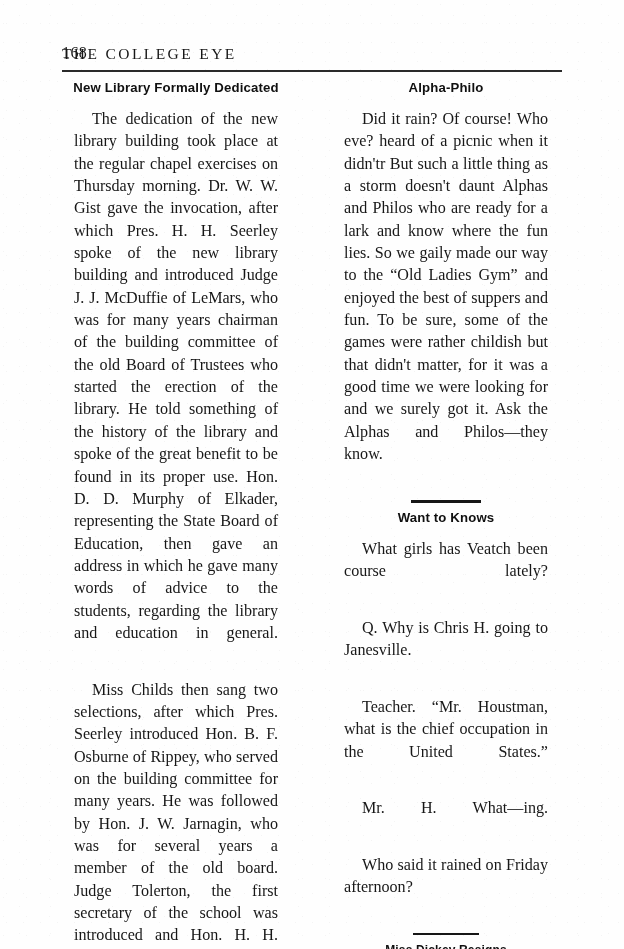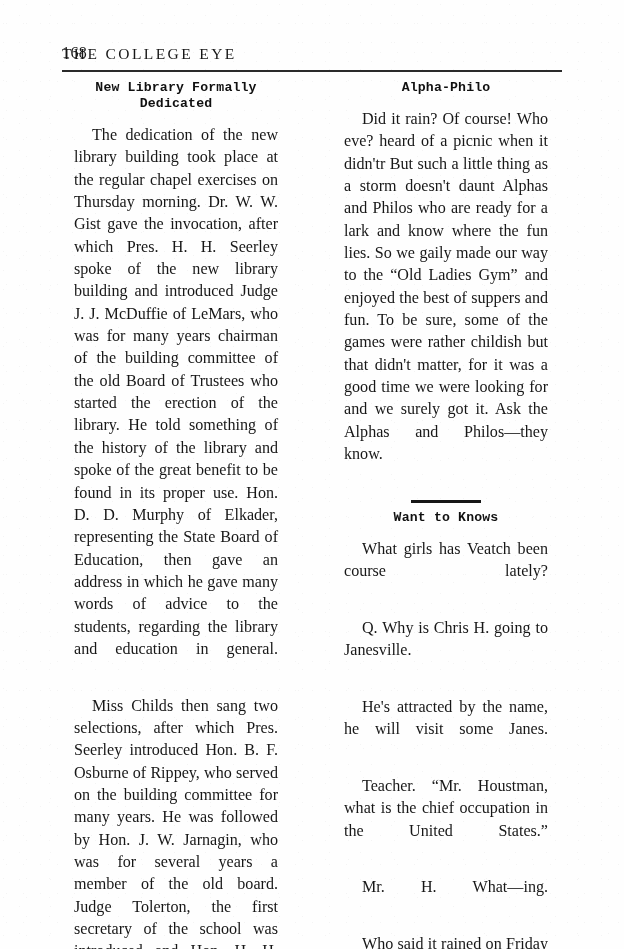--- a/index.html
+++ b/index.html
@@ -67,21 +67,21 @@
   }
   .col {
     position: absolute;
     top: 0;
     width: 228px;
   }
   .col-left  { left: 0px; }
   .col-right { left: 270px; }
 
   .sec-head {
-    font-family: Liberation Mono, monospace;
+    font-family: Liberation Sans, sans-serif;
     font-weight: bold;
     font-size: 13.2px;
     text-align: center;
     letter-spacing: 0.15px;
     color: #101010;
     margin: 0 0 6px 0;
     line-height: 16px;
   }
   .sec-head.tight { font-size: 12px; }
 
@@ -154,21 +154,20 @@
       <h2 class="sec-head">Alpha-Philo</h2>
 
       <p class="para">Did it rain? Of course! Who eve? heard of a picnic when it didn'tr But such a little thing as a storm doesn't daunt Alphas and Philos who are ready for a lark and know where the fun lies. So we gaily made our way to the “Old Ladies Gym” and enjoyed the best of suppers and fun. To be sure, some of the games were rather childish but that didn't matter, for it was a good time we were looking for and we surely got it. Ask the Alphas and Philos—they know.</p>
 
       <div class="divider"></div>
 
       <h2 class="sec-head">Want to Knows</h2>
 
       <p class="para">What girls has Veatch been course lately?</p>
       <p class="para">Q. Why is Chris H. going to Janesville.</p>
-      <p class="para">He's attracted by the name, he will visit some Janes.</p>
       <p class="para">Teacher. “Mr. Houstman, what is the chief occupation in the United States.”</p>
       <p class="para">Mr. H. What—ing.</p>
       <p class="para">Who said it rained on Friday afternoon?</p>
 
       <div class="divider thin"></div>
 
       <h2 class="sec-head tight">Miss Dickey Resigns</h2>
 
       <p class="para">Miss Frances Dickey, assistant professor in the department of Public School Music, has resigned in order to resume her studies at Teacher's College, Columbia University next September. Miss Dickey has been awarded a scholar ship at Columbia.</p>
 

